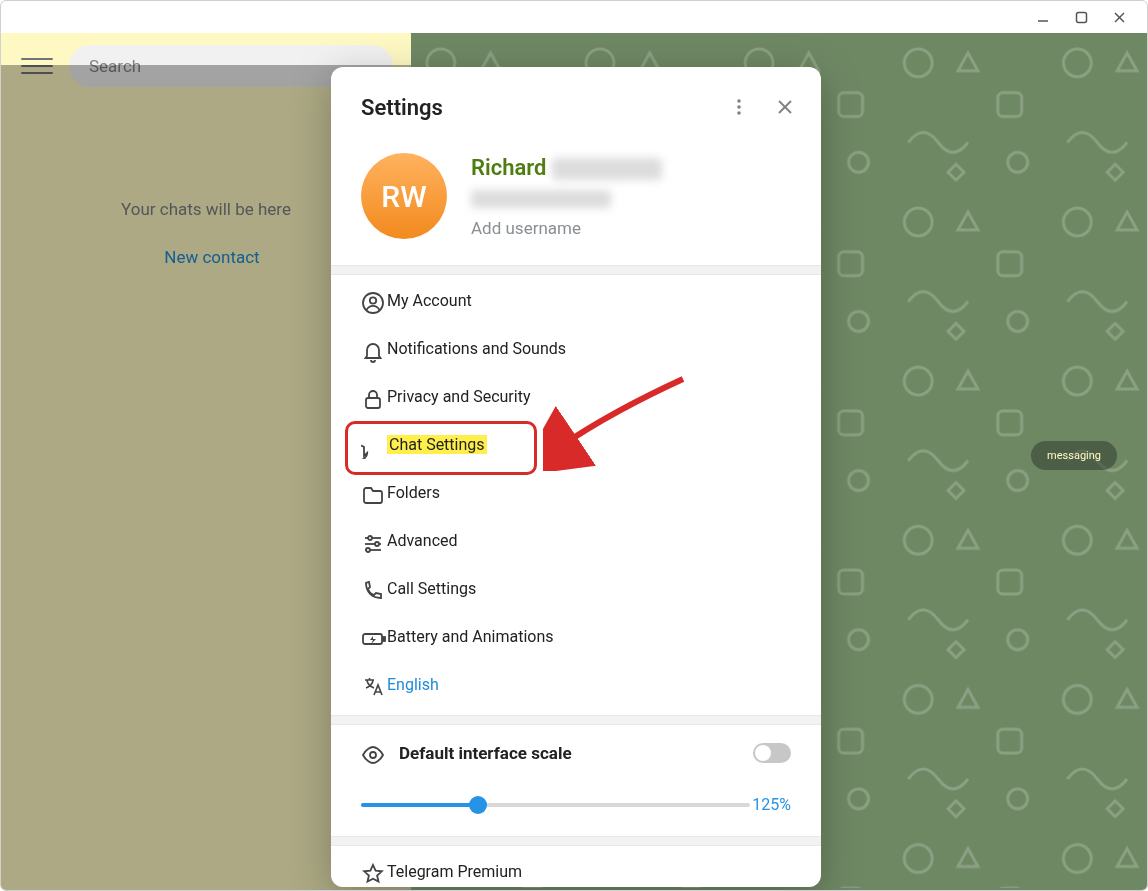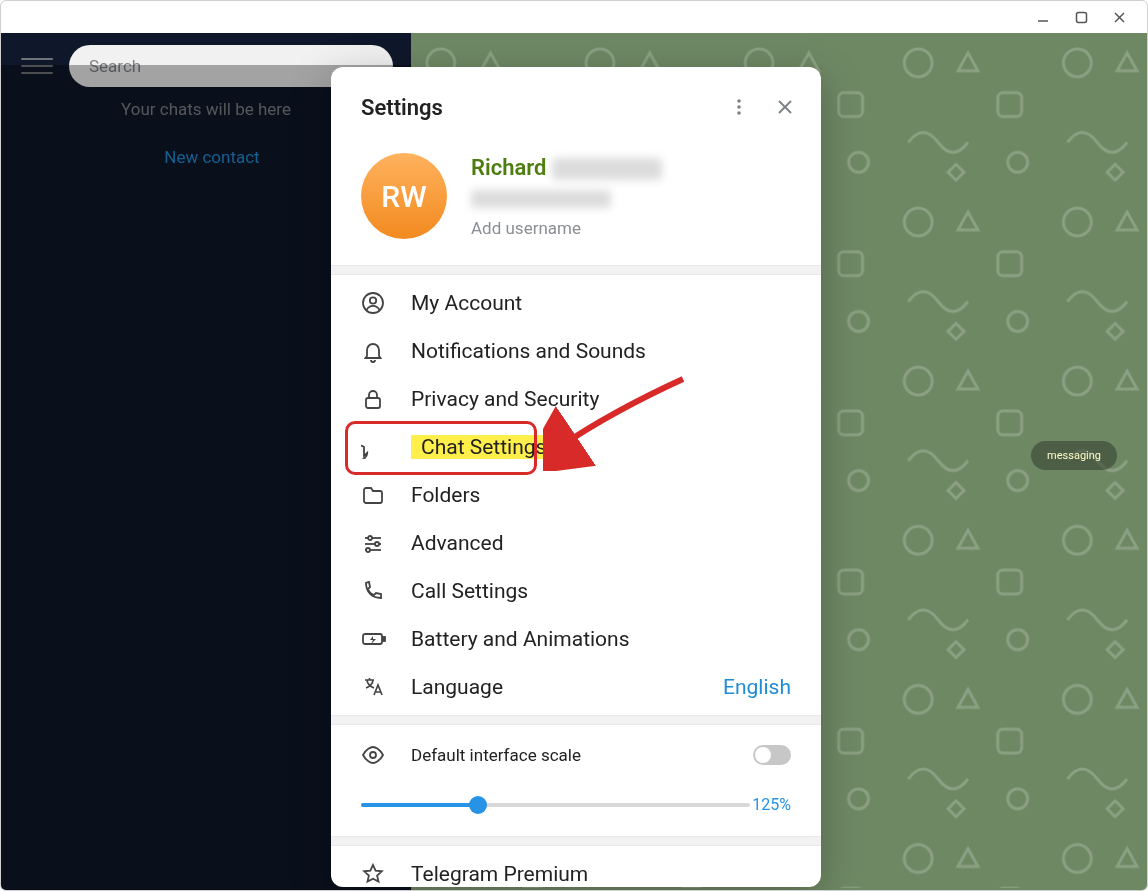--- a/index.html
+++ b/index.html
@@ -11,30 +11,30 @@
     border: 1px solid #d0d0d0; border-radius: 6px;
     overflow: hidden; position: relative; background: #fff;
   }
   .titlebar {
     height: 32px; display: flex; justify-content: flex-end; align-items: center;
     gap: 22px; padding-right: 20px; color: #555;
   }
   .titlebar span { display: inline-flex; width: 16px; height: 16px; align-items: center; justify-content: center; }
 
   .app-body { display: flex; height: calc(891px - 32px); position: relative; }
-  .sidebar { width: 410px; background: #0f172a; position: relative; }
+  .sidebar { width: 410px; background: #fef9c3; position: relative; }
   .sidebar-top { display: flex; align-items: center; padding: 12px 18px 12px 20px; gap: 16px; }
   .burger { width: 32px; height: 32px; display: flex; flex-direction: column; justify-content: center; gap: 5px; }
   .burger div { height: 2px; background: #707478; border-radius: 1px; }
   .searchbox {
     flex: 1; height: 42px; border-radius: 21px; background: #f1f1f1;
     display: flex; align-items: center; padding-left: 20px;
     color: #808488; font-size: 17px;
   }
-  .empty-chats { text-align: center; }
+  .empty-chats { margin-top: 100px; text-align: center; }
   .empty-chats .hint { color: #7d8084; font-size: 17px; }
   .empty-chats .newcontact { color: #1f8cd6; font-size: 17px; margin-top: 28px; padding-left: 12px; }
 
   .main-pane { flex: 1; position: relative; background: #6f8864; overflow: hidden; }
   .doodle { position: absolute; inset: 0; opacity: 0.25; }
   .main-badge {
     position: absolute; top: 408px; right: 30px;
     background: rgba(50,60,45,0.55); color: #fef9c3; font-size: 11px;
     padding: 8px 16px; border-radius: 16px;
   }
@@ -62,37 +62,37 @@
   .profile-text { padding-top: 2px; }
   .profile-name { font-size: 22px; font-weight: 600; color: #4d7c0f; }
   .profile-name .blurred { display:inline-block; vertical-align:middle; width:110px; height:22px; background:#dcdcdc; filter: blur(4px); border-radius:4px; margin-left:6px; }
   .phone-blur { width: 140px; height: 18px; background: #dcdcdc; filter: blur(4px); border-radius: 4px; margin-top: 10px; }
   .add-username { color: #8a8f94; font-size: 17px; margin-top: 10px; }
 
   .divider { height: 10px; background: #f2f2f2; border-top: 1px solid #e8e8e8; border-bottom: 1px solid #e8e8e8; }
 
   .list { padding: 4px 0; }
   .row {
-    display: flex; align-items: center; gap: 24px; padding: 12px 30px;
-    font-size: 21px; color: #222; position: relative;
+    display: flex; padding: 12px 30px;
+    font-size: 16px; color: #222; position: relative;
   }
   .row .icn { width: 26px; text-align: center; color: #555; }
   .row .label { flex: 1; }
   .row .trail { color: #1f8cd6; }
 
   .highlight-chat {
     position: absolute; left: 344px; top: 420px; width: 192px; height: 54px;
     border: 3px solid #d92a2a; border-radius: 10px; z-index: 20; pointer-events: none;
   }
-  .yellow-mark { background: #ffef4a; padding: 0 10px; }
+  .yellow-mark { background: #ffef4a; padding: 0 2px; }
 
   .arrow { position: absolute; left: 542px; top: 370px; z-index: 20; pointer-events: none; }
 
   .scale-section { padding: 18px 30px 0 30px; }
-  .scale-head { display:flex; align-items:center; gap:24px; }
+  .scale-head { display:flex; gap:12px;font-weight:bold; }
   .scale-head .eye { width:26px; color:#555; }
   .scale-head .lbl { color:#222; font-size:17px; flex:1; }
   .toggle {
     width: 38px; height: 20px; border-radius: 10px; background: #c7c7c7; position: relative;
   }
   .toggle::after {
     content:""; position:absolute; left:2px; top:2px; width:16px; height:16px; border-radius:50%; background:#fff;
   }
   .slider-wrap { margin-top: 28px; display:flex; align-items:center; gap:2px; }
   .slider {
@@ -286,21 +286,20 @@
         <span class="label">Battery and Animations</span>
       </div>
 
       <div class="row">
         <span class="icn">
           <svg width="24" height="24" viewBox="0 0 24 24" fill="none" stroke="#444" stroke-width="1.6">
               <path d="M4 5 h9 M8.5 3 v2 M6 5 c0 4 4 7 7 8 M12 5 c0 4 -4 7 -7 8"></path>
               <path d="M13 20 l4-10 4 10 M14.2 17 h5.6"></path>
             </svg>
         </span>
-        <span class="label">Language</span>
         <span class="trail">English</span>
       </div>
 
     </div>
 
     <div class="divider"></div>
 
     <div class="scale-section">
       <div class="scale-head">
         <span class="eye">

